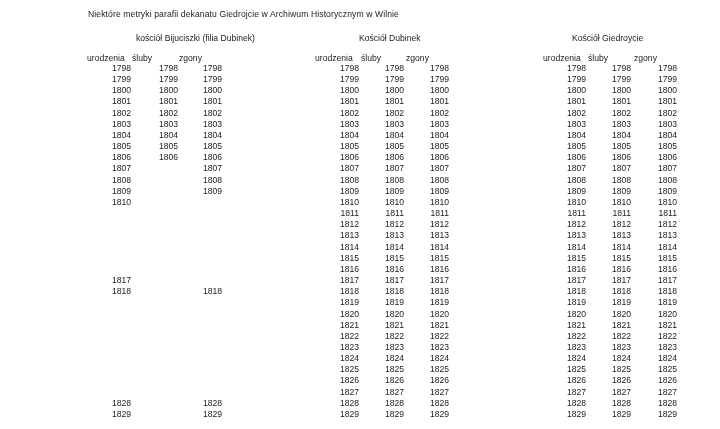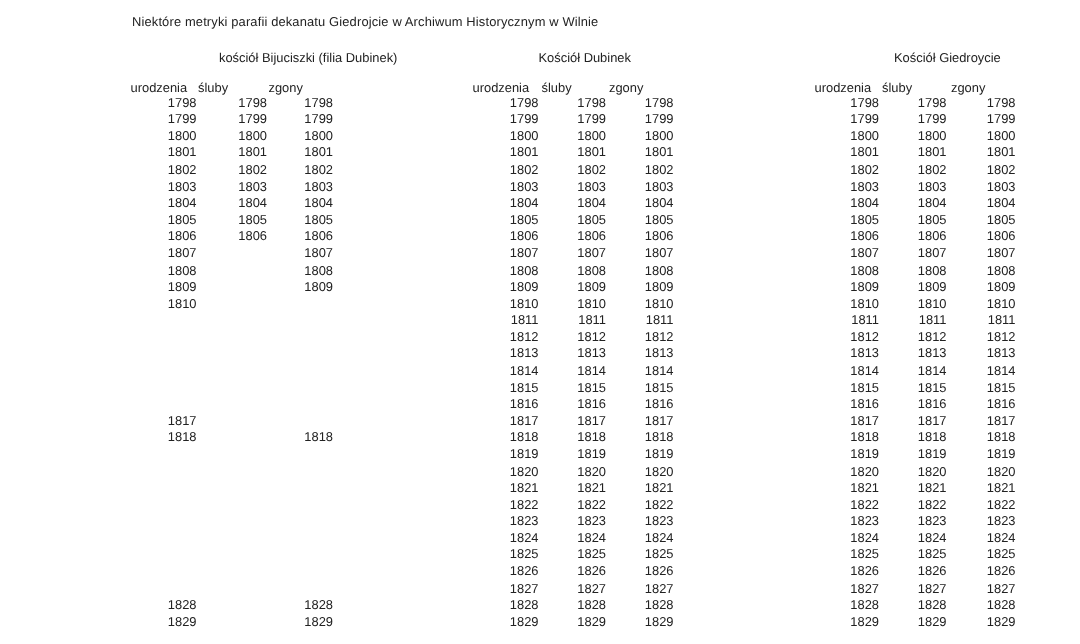--- a/index.html
+++ b/index.html
@@ -8,33 +8,33 @@
   .title { position:absolute; left:88px; top:9px; white-space:nowrap; font-size:8.6px; letter-spacing:0.1px; }
   .church { position:absolute; white-space:nowrap; font-size:8.6px; top:33px; }
   .hdr { position:absolute; top:53px; white-space:nowrap; font-size:8.6px; }
   .cell { position:absolute; width:30px; text-align:right; font-size:8.6px; line-height:11px; white-space:nowrap; }
 </style>
 </head>
 <body>
 
 <div class="title">Niektóre metryki parafii dekanatu Giedrojcie w Archiwum Historycznym w Wilnie</div>
 
-<div class="church" style="left:146px;">kościół Bijuciszki (filia Dubinek)</div>
+<div class="church" style="left:136px;">kościół Bijuciszki (filia Dubinek)</div>
 <div class="hdr" style="left:87px;">urodzenia</div>
 <div class="hdr" style="left:132px;">śluby</div>
 <div class="hdr" style="left:179px;">zgony</div>
 <div id="t0"></div>
 
 <div class="church" style="left:359px;">Kościół Dubinek</div>
 <div class="hdr" style="left:315px;">urodzenia</div>
 <div class="hdr" style="left:361px;">śluby</div>
 <div class="hdr" style="left:406px;">zgony</div>
 <div id="t1"></div>
 
-<div class="church" style="left:596px;">Kościół Giedroycie</div>
+<div class="church" style="left:572px;">Kościół Giedroycie</div>
 <div class="hdr" style="left:543px;">urodzenia</div>
 <div class="hdr" style="left:588px;">śluby</div>
 <div class="hdr" style="left:634px;">zgony</div>
 <div id="t2"></div>
 
 <div class="cell" style="left: 101px; top: 63px;">1798</div>
 <div class="cell" style="left: 148px; top: 63px;">1798</div>
 <div class="cell" style="left: 192px; top: 63px;">1798</div>
 <div class="cell" style="left: 101px; top: 74.16px;">1799</div>
 <div class="cell" style="left: 148px; top: 74.16px;">1799</div>

